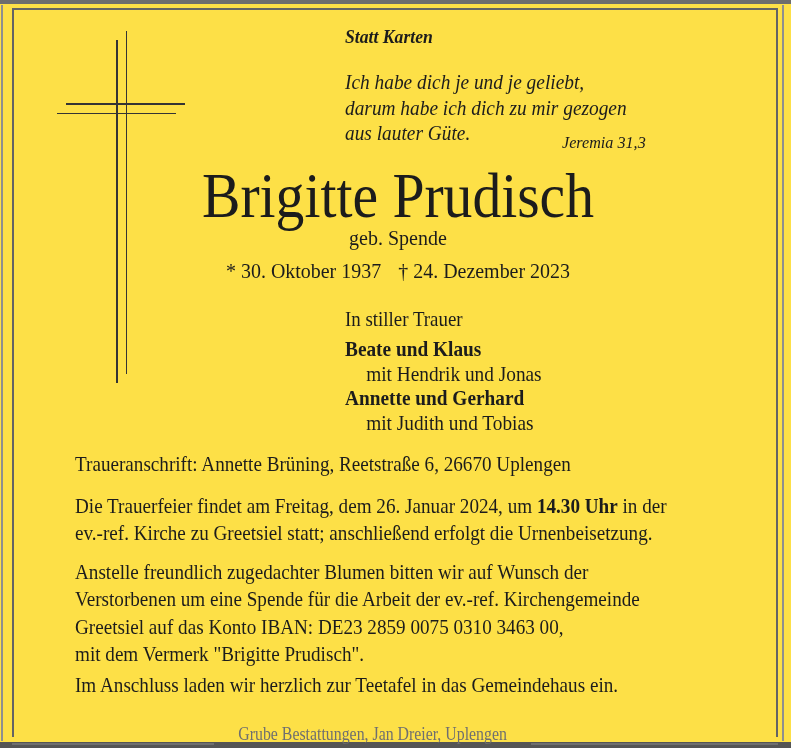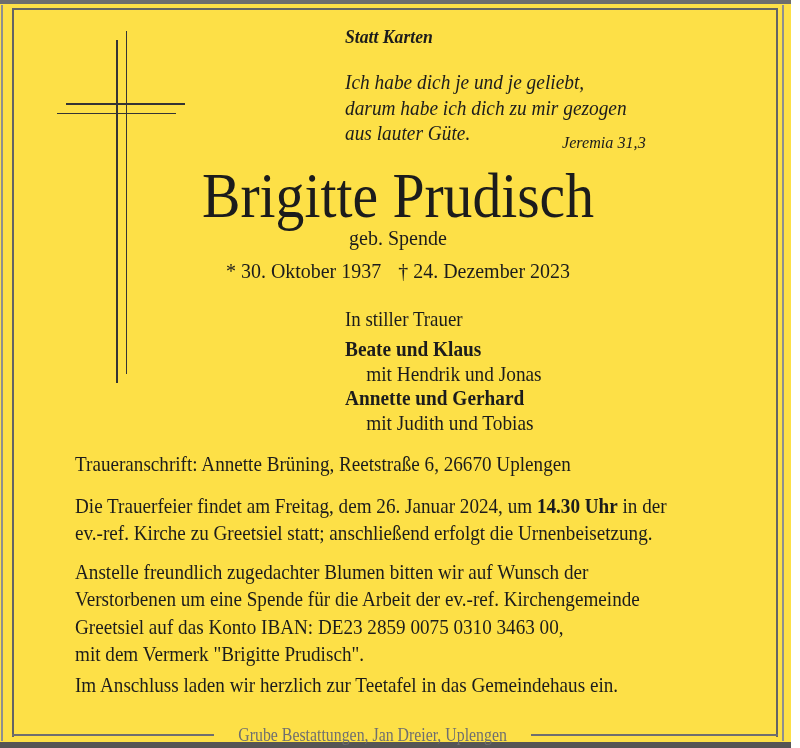--- a/index.html
+++ b/index.html
@@ -44,21 +44,21 @@
   .family .with  { padding-left:23px; }
   .para { position:absolute; left:75px; width:780px; font-size:22px; line-height:27.3px;
           transform:scaleX(0.87); transform-origin:0 0; }
   .para .line { display:block; white-space:nowrap; }
   .p-address  { top:450px; }
   .p-service  { top:492px; }
   .p-donation { top:558px; }
   .p-invite   { top:671px; }
   
   .footer-row { position:absolute; left:12px; right:13px; top:725px; height:20px;
-                display:flex; align-items:center; color:#6f6f6f; }
+                display:flex; align-items:flex-end; color:#6f6f6f; }
   .footer-seg { height:2px; background:#6f6f6f; }
   .seg-left   { flex-grow:0.82; }
   .seg-right  { flex-grow:1; }
   .footer-text{ font-size:18px; padding:0 6px; white-space:nowrap;
                 transform:scaleX(0.88); transform-origin:50% 50%; }
 </style>
 </head>
 <body>
 
 <div class="page">

